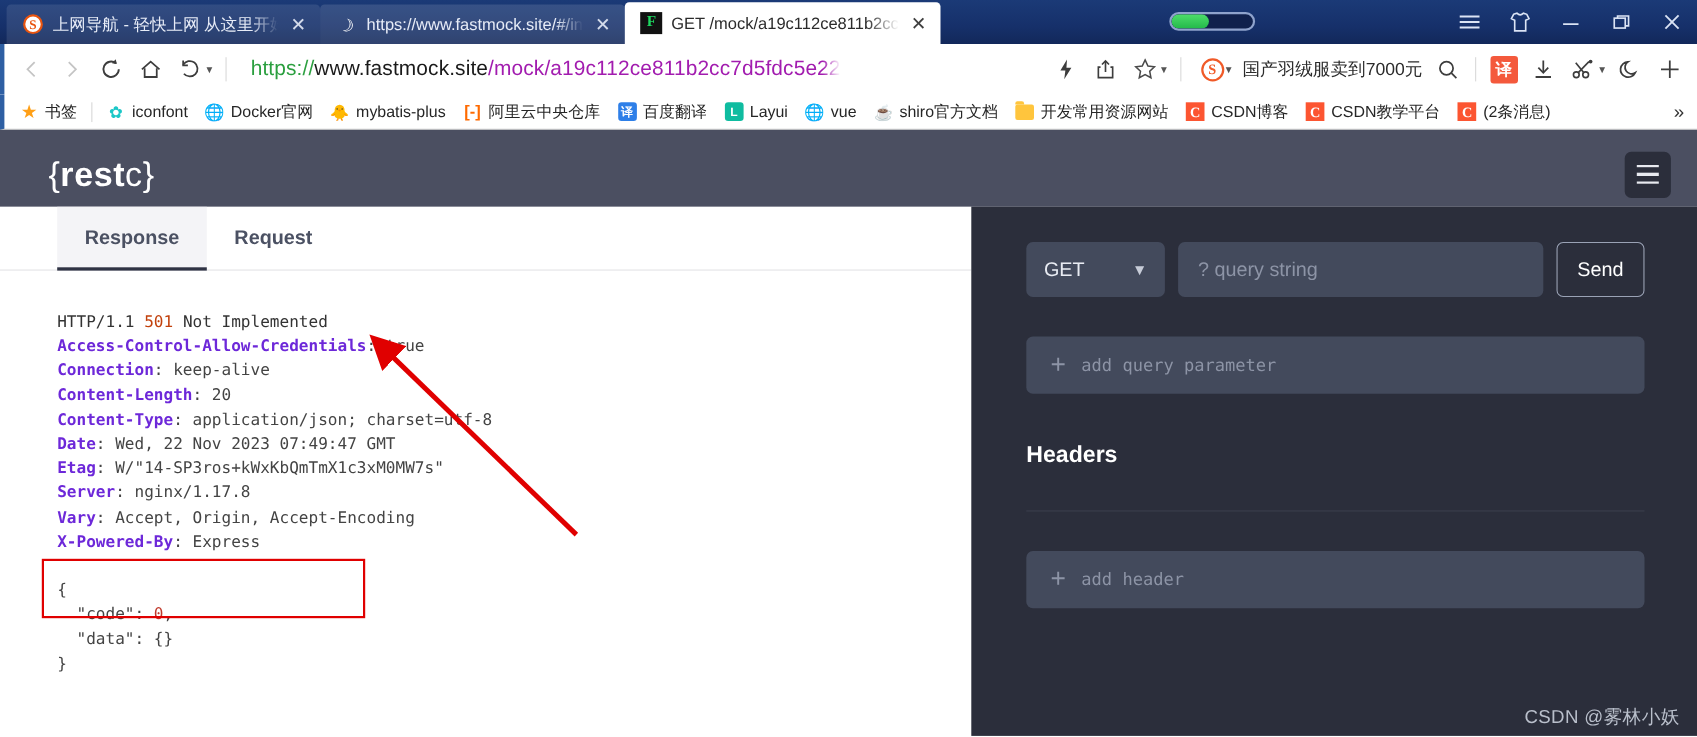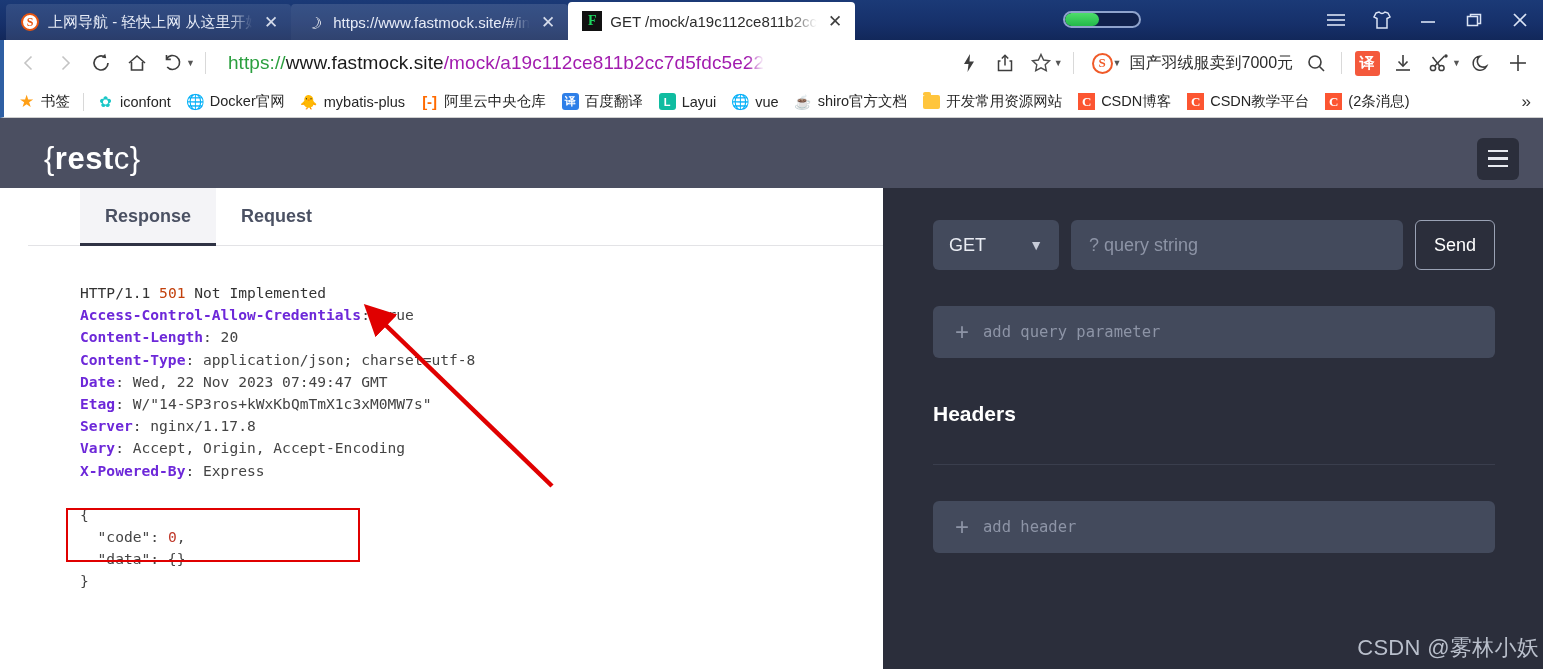--- a/index.html
+++ b/index.html
@@ -133,21 +133,21 @@
   .burger {
     width: 42px; height: 42px; background: #2b2e3b; border-radius: 6px;
     display:flex; flex-direction:column; align-items:center; justify-content:center; gap:5px;
   }
   .burger i { display:block; width:20px; height:2.5px; background:#e8eaf0; }
 
   .app-body { flex: 1 1 auto; display: flex; min-height: 0; }
 
   
   .left {
-    width: 883px; flex: 0 0 883px; background:#fff; display:flex; flex-direction:column; min-height:0;padding-left:28px;
+    width: 883px; flex: 0 0 883px; background:#fff; display:flex; flex-direction:column; min-height:0;
   }
   .tabs { height: 58px; display:flex; align-items:stretch; border-bottom: 1px solid #e3e3e6; padding-left: 52px; }
   .atab {
     display:flex; align-items:center; padding: 0 25px; font-size: 18px; font-weight: bold;
     color:#4b5163; position: relative;
   }
   .atab.sel { background: #f4f4f7; }
   .atab.sel::after { content:""; position:absolute; left:0; right:0; bottom:-1px; height:3px; background:#2f3344; }
 
   .resp {
@@ -189,21 +189,21 @@
   .sect-title { color:#fff; font-size: 21px; font-weight: bold; margin: 44px 0 0 0; }
   .addrow {
     height: 52px; background: #434a5c; border-radius:6px; margin-top: 36px;
     display:flex; align-items:center; gap: 14px; padding: 0 22px;
     color:#8d94a6; font-size:15.5px; font-family:"DejaVu Sans Mono", monospace;
   }
   .plus { color:#8d94a6; font-size: 24px; line-height:1; font-family:"Liberation Sans",sans-serif; }
   .divider { height:1px; background:#3a3e4d; margin-top: 38px; }
 
   .watermark {
-    position:absolute; right: 4px; bottom: 6px; color:#b9bfcb; font-size: 22px; letter-spacing:.3px;
+    position:absolute; right: 16px; bottom: 6px; color:#b9bfcb; font-size: 17px; letter-spacing:.3px;
   }
 </style>
 </head>
 <body>
 
 <div id="browser">
 
   <div class="tabstrip">
 
     <div class="tab inactive">
@@ -455,20 +455,21 @@
       <div class="left">
         <div class="tabs">
           <div class="atab sel">Response</div>
           <div class="atab">Request</div>
         </div>
 
         <div class="resp">
           <div class="hline status"><span>HTTP/1.1</span> <span class="code">501</span> <span>Not Implemented</span></div>
 
           <div class="hline"><span class="hname">Access-Control-Allow-Credentials</span><span class="hval">: </span><span class="hval">true</span></div>
+          <div class="hline"><span class="hname">Connection</span><span class="hval">: </span><span class="hval">keep-alive</span></div>
           <div class="hline"><span class="hname">Content-Length</span><span class="hval">: </span><span class="hval">20</span></div>
           <div class="hline"><span class="hname">Content-Type</span><span class="hval">: </span><span class="hval">application/json; charset=utf-8</span></div>
           <div class="hline"><span class="hname">Date</span><span class="hval">: </span><span class="hval">Wed, 22 Nov 2023 07:49:47 GMT</span></div>
           <div class="hline"><span class="hname">Etag</span><span class="hval">: </span><span class="hval">W/"14-SP3ros+kWxKbQmTmX1c3xM0MW7s"</span></div>
           <div class="hline"><span class="hname">Server</span><span class="hval">: </span><span class="hval">nginx/1.17.8</span></div>
           <div class="hline"><span class="hname">Vary</span><span class="hval">: </span><span class="hval">Accept, Origin, Accept-Encoding</span></div>
           <div class="hline"><span class="hname">X-Powered-By</span><span class="hval">: </span><span class="hval">Express</span></div>
 
           <div class="json"><span>{</span>
 <span>  </span><span class="key">"code"</span>: <span class="num">0</span>,

